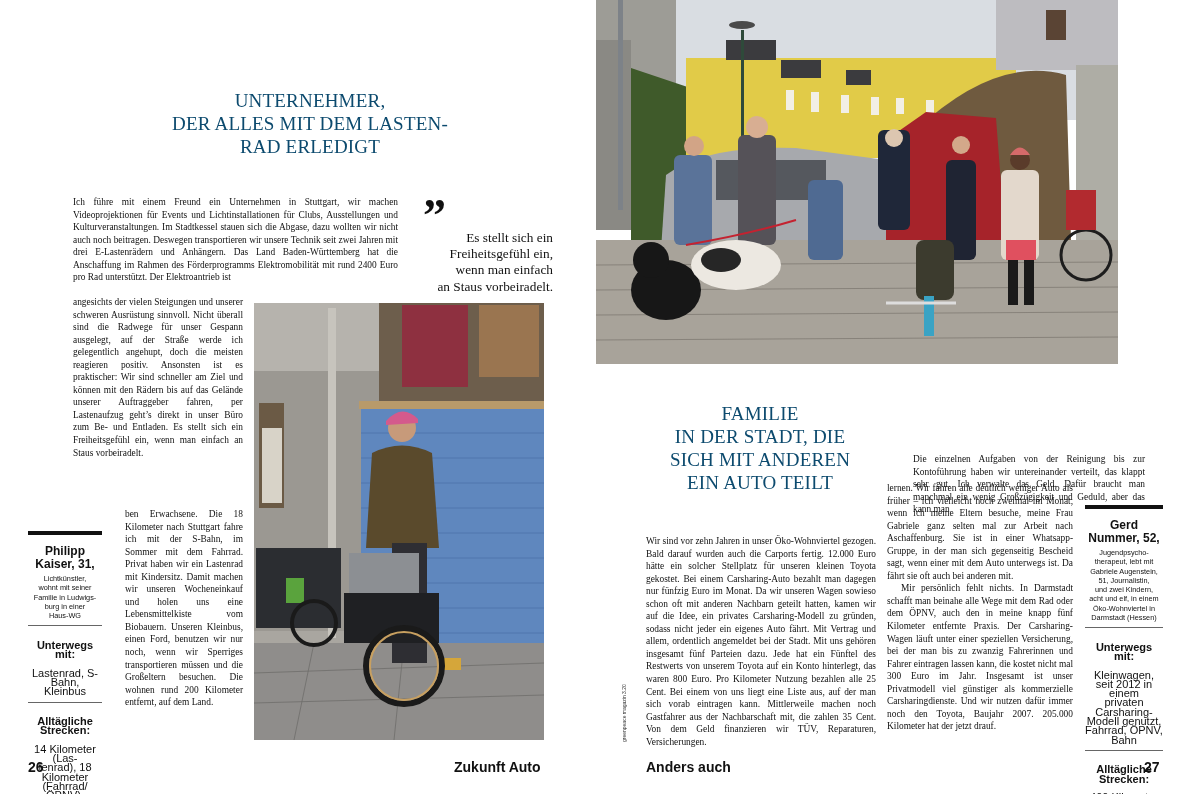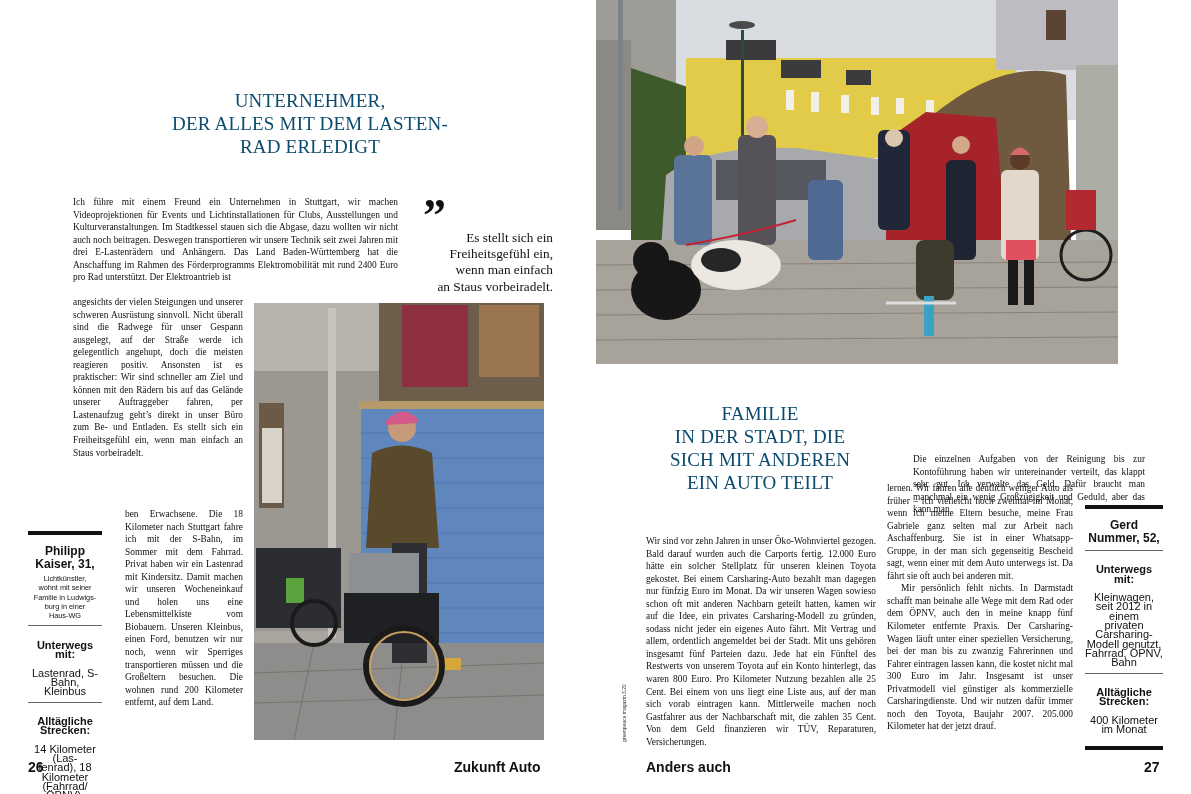--- a/index.html
+++ b/index.html
@@ -262,20 +262,28 @@
 
 <div class="abs body" style="left:887px; top:482px; width:186px;">
   <p>lernen. Wir fahren alle deutlich weniger Auto als früher – ich vielleicht noch zweimal im Monat, wenn ich meine Eltern besuche, meine Frau Gabriele ganz selten mal zur Arbeit nach Aschaffenburg. Sie ist in einer Whatsapp-Gruppe, in der man sich gegenseitig Bescheid sagt, wenn einer mit dem Auto unterwegs ist. Da fährt sie oft auch bei anderen mit.</p>
   <p>Mir persönlich fehlt nichts. In Darmstadt schafft man beinahe alle Wege mit dem Rad oder dem ÖPNV, auch den in meine knapp fünf Kilometer entfernte Praxis. Der Carsharing-Wagen läuft unter einer speziellen Versicherung, bei der man bis zu zwanzig Fahrerinnen und Fahrer eintragen lassen kann, die kostet nicht mal 300 Euro im Jahr. Insgesamt ist unser Privatmodell viel günstiger als kommerzielle Carsharingdienste. Und wir nutzen dafür immer noch den Toyota, Baujahr 2007. 205.000 Kilometer hat der jetzt drauf.</p>
 </div>
 
 <div class="abs infobox" style="left:1085px; top:505px; width:78px;">
   <div class="rule-thick"></div>
   <div class="name">Gerd
 Nummer, 52,</div>
+  <div class="desc">Jugendpsycho-
+therapeut, lebt mit
+Gabriele Augenstein,
+51, Journalistin,
+und zwei Kindern,
+acht und elf, in einem
+Öko-Wohnviertel in
+Darmstadt (Hessen)</div>
   <div class="rule-thin"></div>
   <div class="sec">
     <b>Unterwegs mit:</b><br>
     <span>Kleinwagen,
 seit 2012 in einem
 privaten Carsharing-
 Modell genutzt,
 Fahrrad, ÖPNV, Bahn</span>
   </div>
   <div class="rule-thin"></div>

